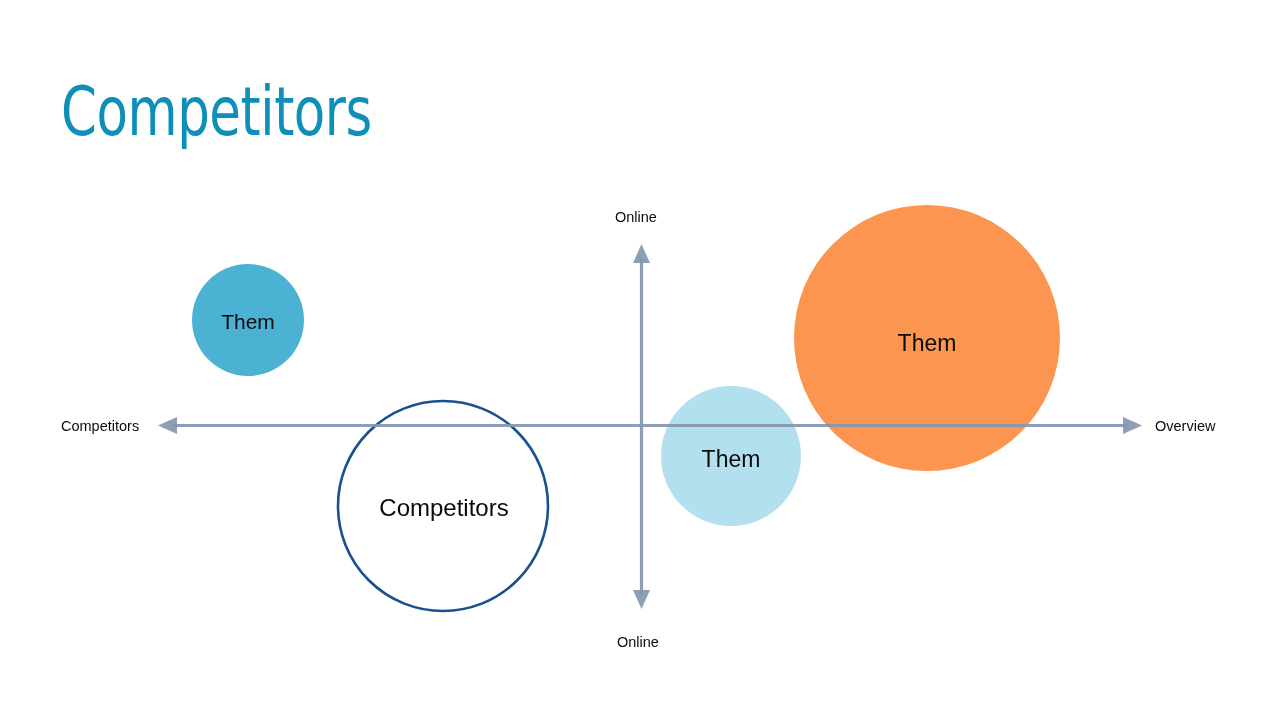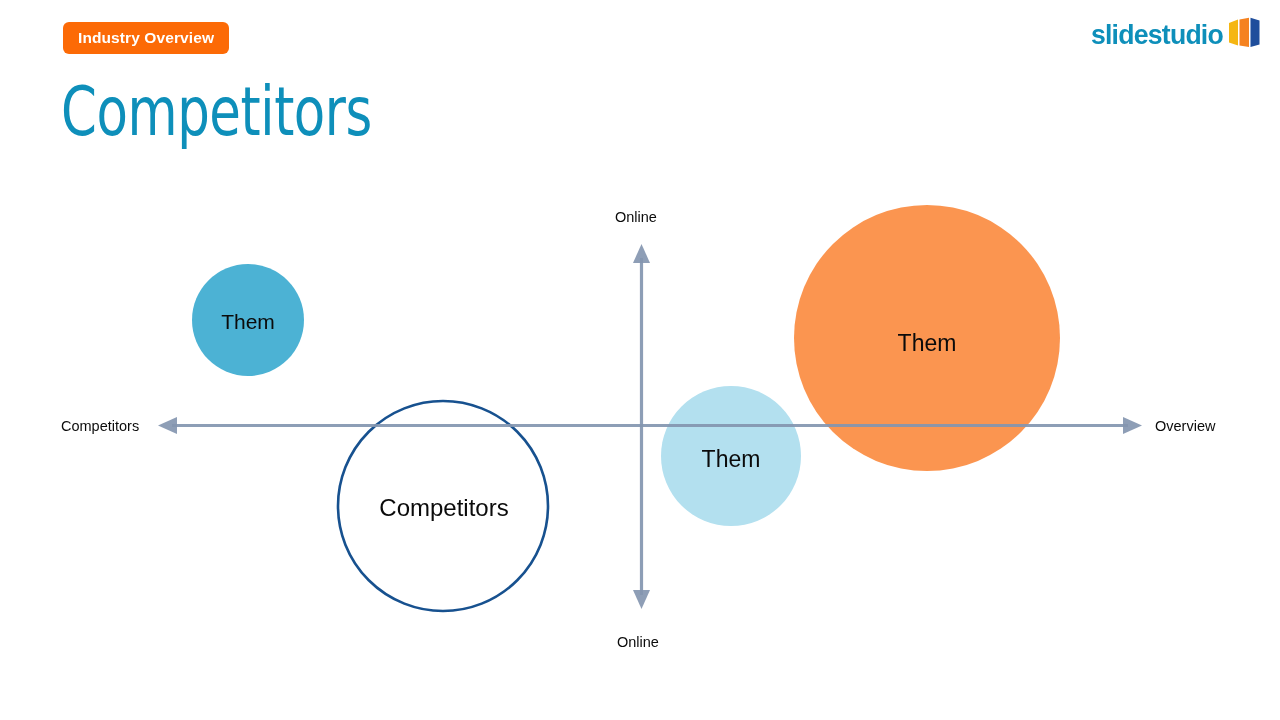--- a/index.html
+++ b/index.html
@@ -113,36 +113,23 @@
   #bubble-label-teal      { left: 248px; top: 321px; font-size: 21px; }
   #bubble-label-lightblue { left: 731px; top: 459px; font-size: 23px; }
   #bubble-label-orange    { left: 927px; top: 343px; font-size: 23px; }
   #bubble-label-opportunity { left: 444px; top: 508px; font-size: 24px; }
 </style>
 </head>
 <body>
 
 <div id="slide">
 
-  <div id="eyebrow-badge">
-    <span class="badge-text">Industry Overview</span>
-  </div>
 
   <div id="page-title">Competitors</div>
 
-  <div id="brand-logo">
-    <span class="wordmark">slidestudio</span>
-    <span class="logo-mark">
-      <svg width="34" height="32" viewBox="0 0 34 32" xmlns="http://www.w3.org/2000/svg">
-        <polygon points="1,6 10,2.5 10,28.5 1,25.5" fill="#F5B612"></polygon>
-        <polygon points="11.5,2.5 21,0.8 21,30 11.5,28.5" fill="#F58220"></polygon>
-        <polygon points="22.5,0.8 31.5,3.5 31.5,27.5 22.5,30" fill="#1F4E9C"></polygon>
-      </svg>
-    </span>
-  </div>
 
   <div id="matrix-chart">
     <svg width="1280" height="720" viewBox="0 0 1280 720" xmlns="http://www.w3.org/2000/svg">
 
       <circle cx="443" cy="506" r="105" fill="#ffffff" stroke="#17518F" stroke-width="2.6"></circle>
 
       <circle cx="248" cy="320" r="56" fill="#4CB2D4"></circle>
 
       <circle cx="731" cy="456" r="70" fill="#B3E0EF"></circle>
 

